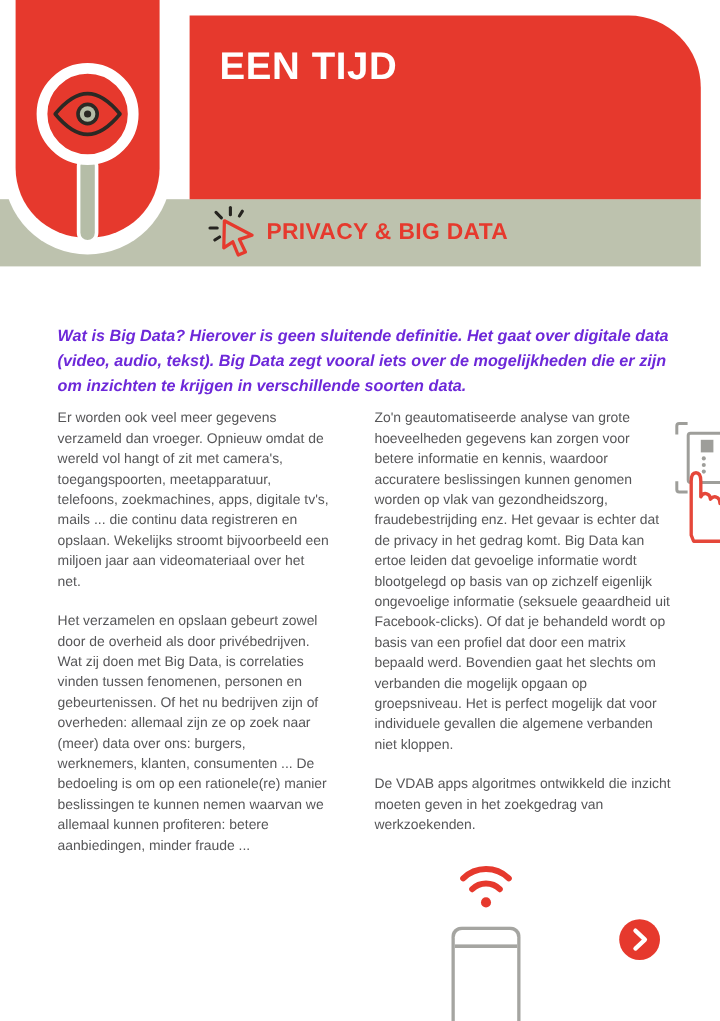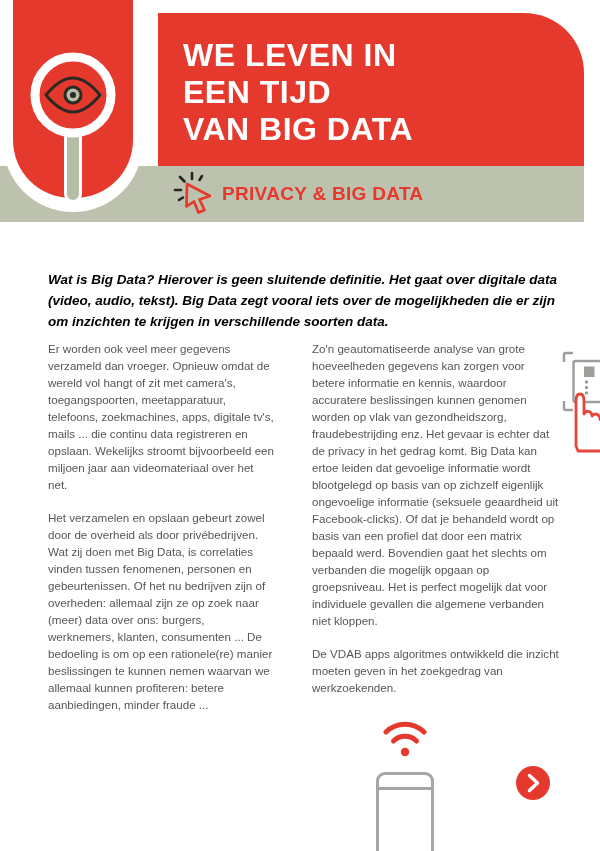--- a/index.html
+++ b/index.html
@@ -40,21 +40,21 @@
   .subtitle-row { position:absolute; left:0; top:0; width:100%; height:100%; z-index:2; }
   .click-svg { position:absolute; left:172px; top:4px; }
   .subtitle-text {
     position:absolute; left:222px; top:17px;
     color:#e6392d; font-weight:700; font-size:19px; letter-spacing:0.3px;
   }
   
   .intro {
     position:absolute; left:48px; top:269px; width:510px;
     font-size:13.5px; line-height:21px; font-weight:700; font-style:italic;
-    color:#000000;
+    color:#6d28d9;
   }
   .col { position:absolute; top:340px; font-size:11.6px; line-height:17px; color:#565658; }
   .col p { margin:0 0 16px 0; }
   .col-left  { left:48px;  width:226px; }
   .col-right { left:312px; width:248px; }
   
   .touch-svg  { position:absolute; left:562px; top:351px; z-index:1; }
   .wifi-svg   { position:absolute; left:383px; top:710px; }
   .phone {
     position:absolute; left:376px; top:772px; width:58px; height:79px;
@@ -81,23 +81,21 @@
         <line x1="30" y1="6" x2="27.5" y2="10"></line>
       </g>
       <path d="M15,14 L38,26 L27.5,29.5 L32.5,40 L26.5,42.5 L22,31.5 L14.5,36.5 Z" fill="none" stroke="#e6392d" stroke-width="2.7" stroke-linejoin="round"></path>
     </svg>
     <span class="subtitle-text">PRIVACY &amp; BIG DATA</span>
   </div>
 </div>
 
 <div class="banner">
   <div class="banner-title">
-    <span>WE LEVEN IN</span>
     <span>EEN TIJD</span>
-    <span>VAN BIG DATA</span>
   </div>
 </div>
 
 <div class="tab-halo"></div>
 <div class="red-tab"></div>
 <div class="magnifier-handle"></div>
 <svg class="magnifier-svg" width="100" height="110" viewBox="0 0 100 110">
   <circle cx="50" cy="50" r="38" fill="none" stroke="#ffffff" stroke-width="9"></circle>
   <path d="M23,50 Q37,33 50,33 Q63,33 77,50 Q63,67 50,67 Q37,67 23,50 Z" fill="none" stroke="#2b2924" stroke-width="3" stroke-linejoin="round"></path>
   <circle cx="50" cy="50" r="9.5" fill="#2b2924"></circle>

